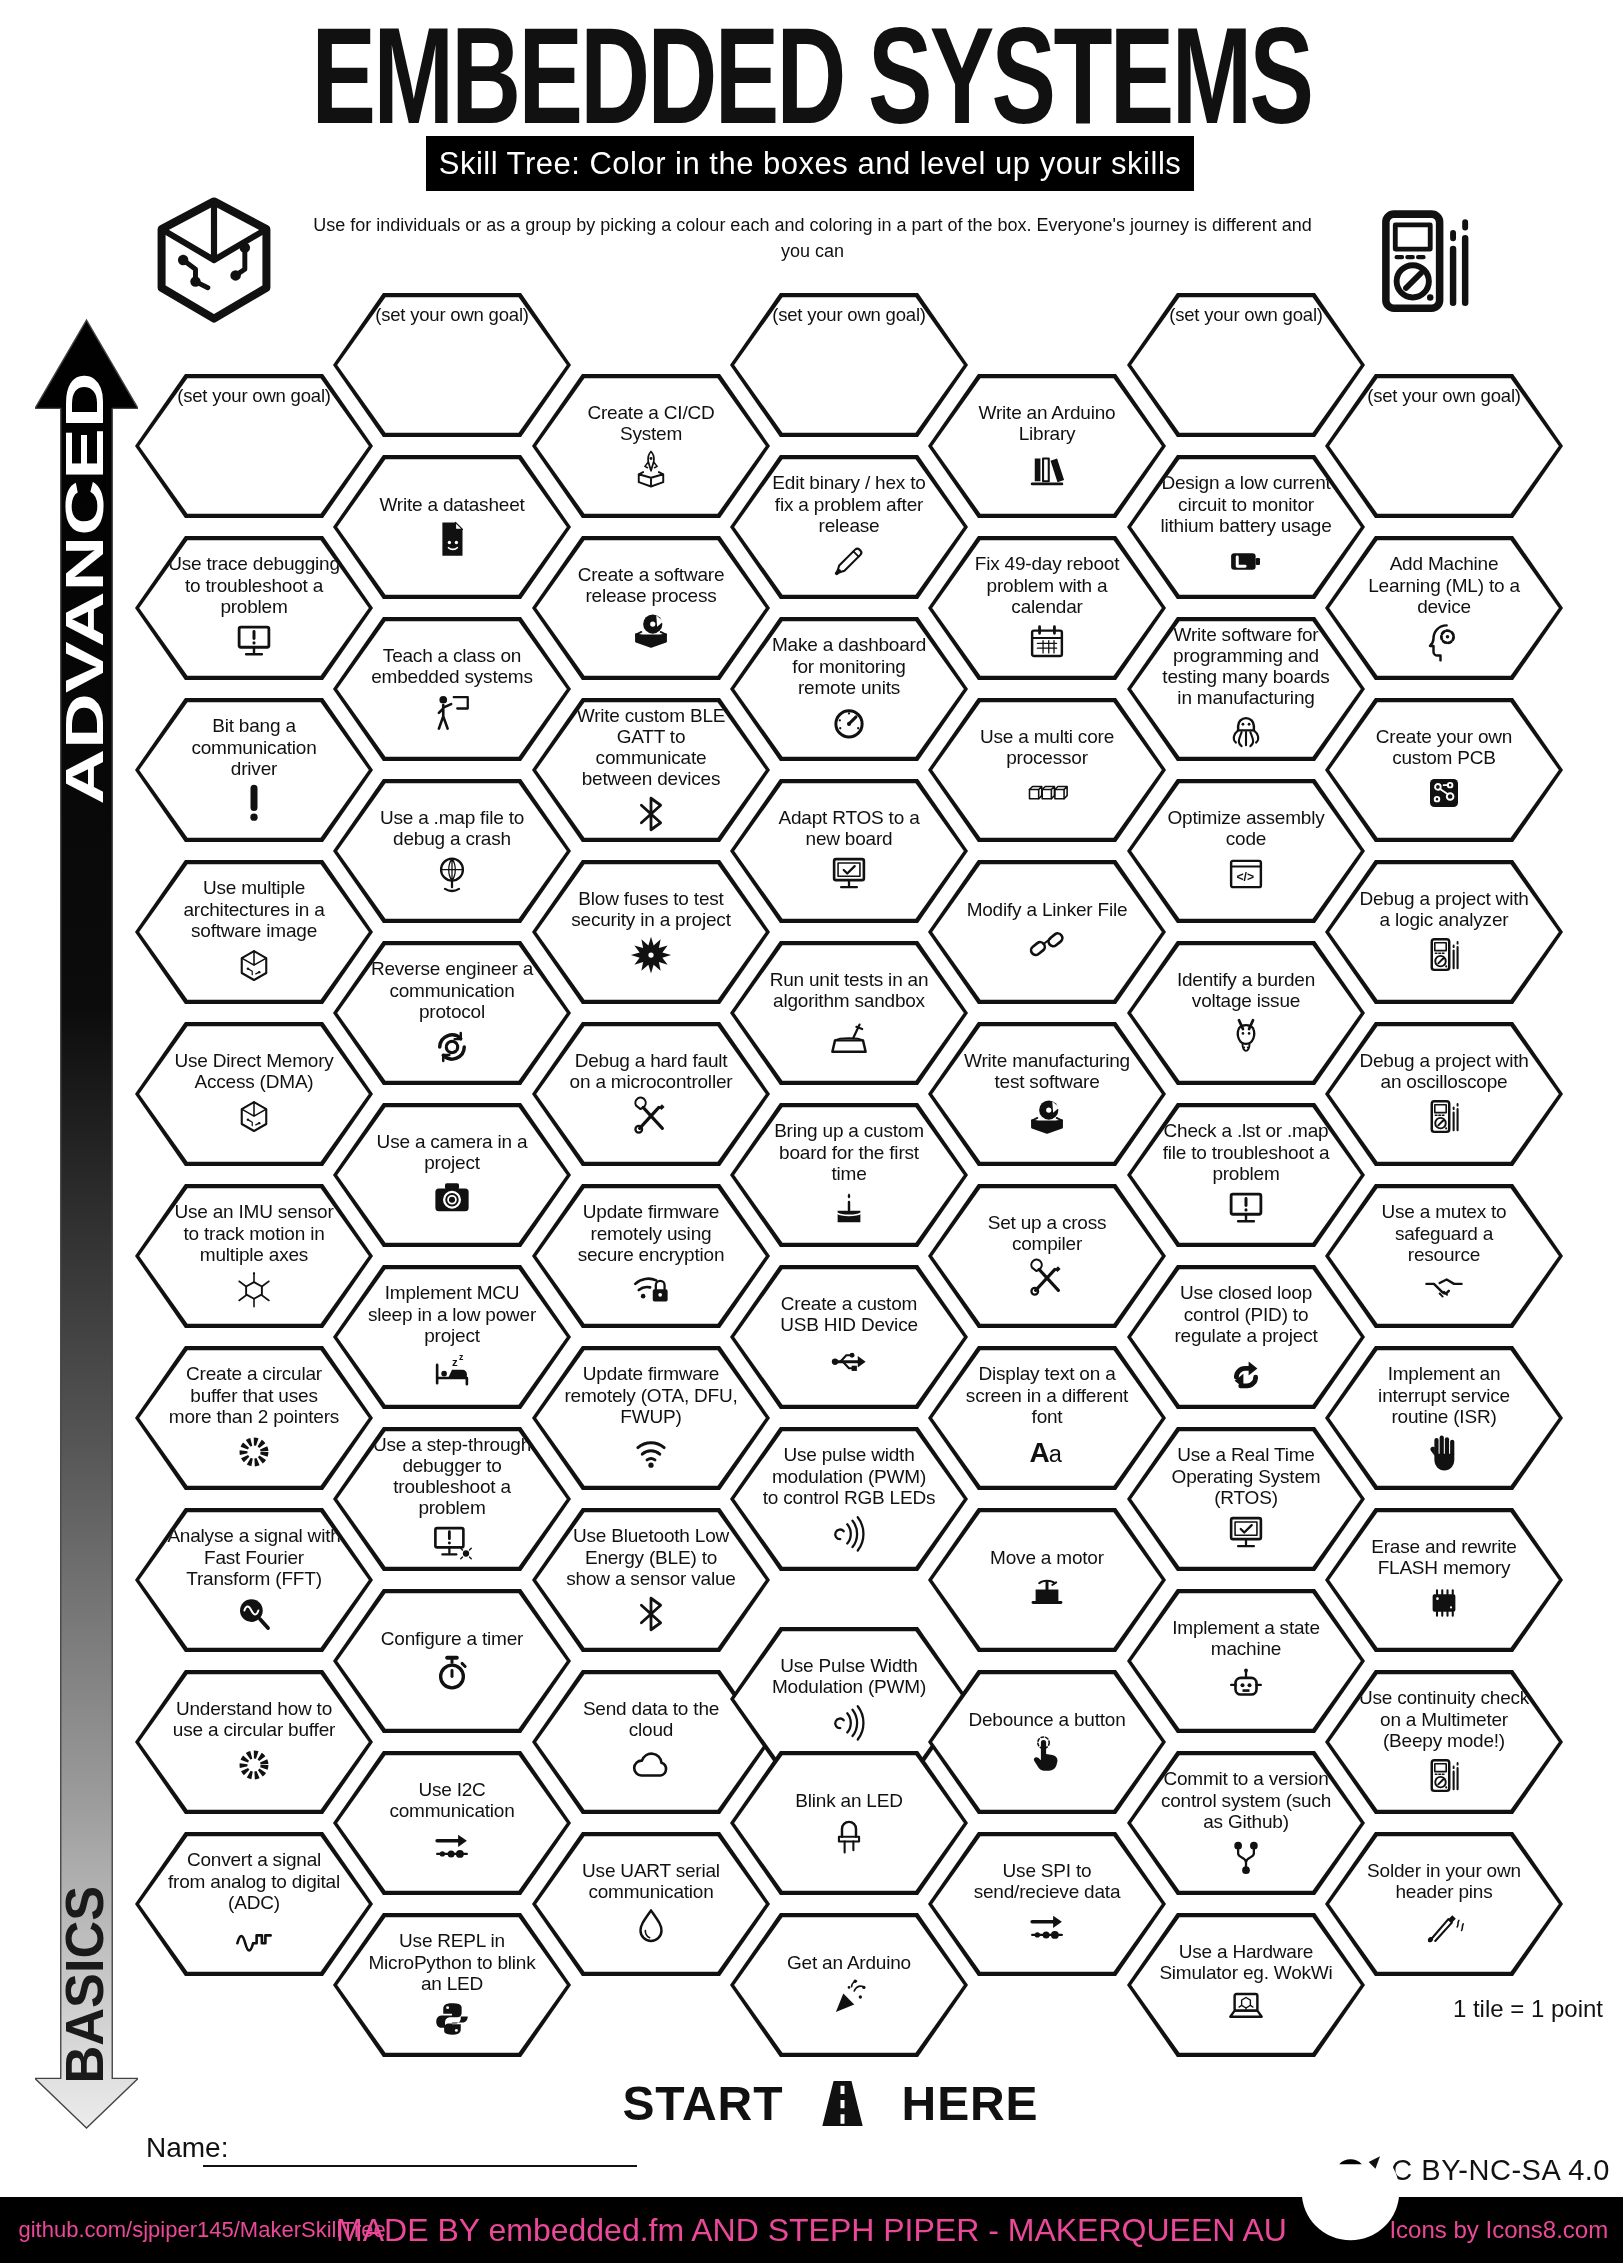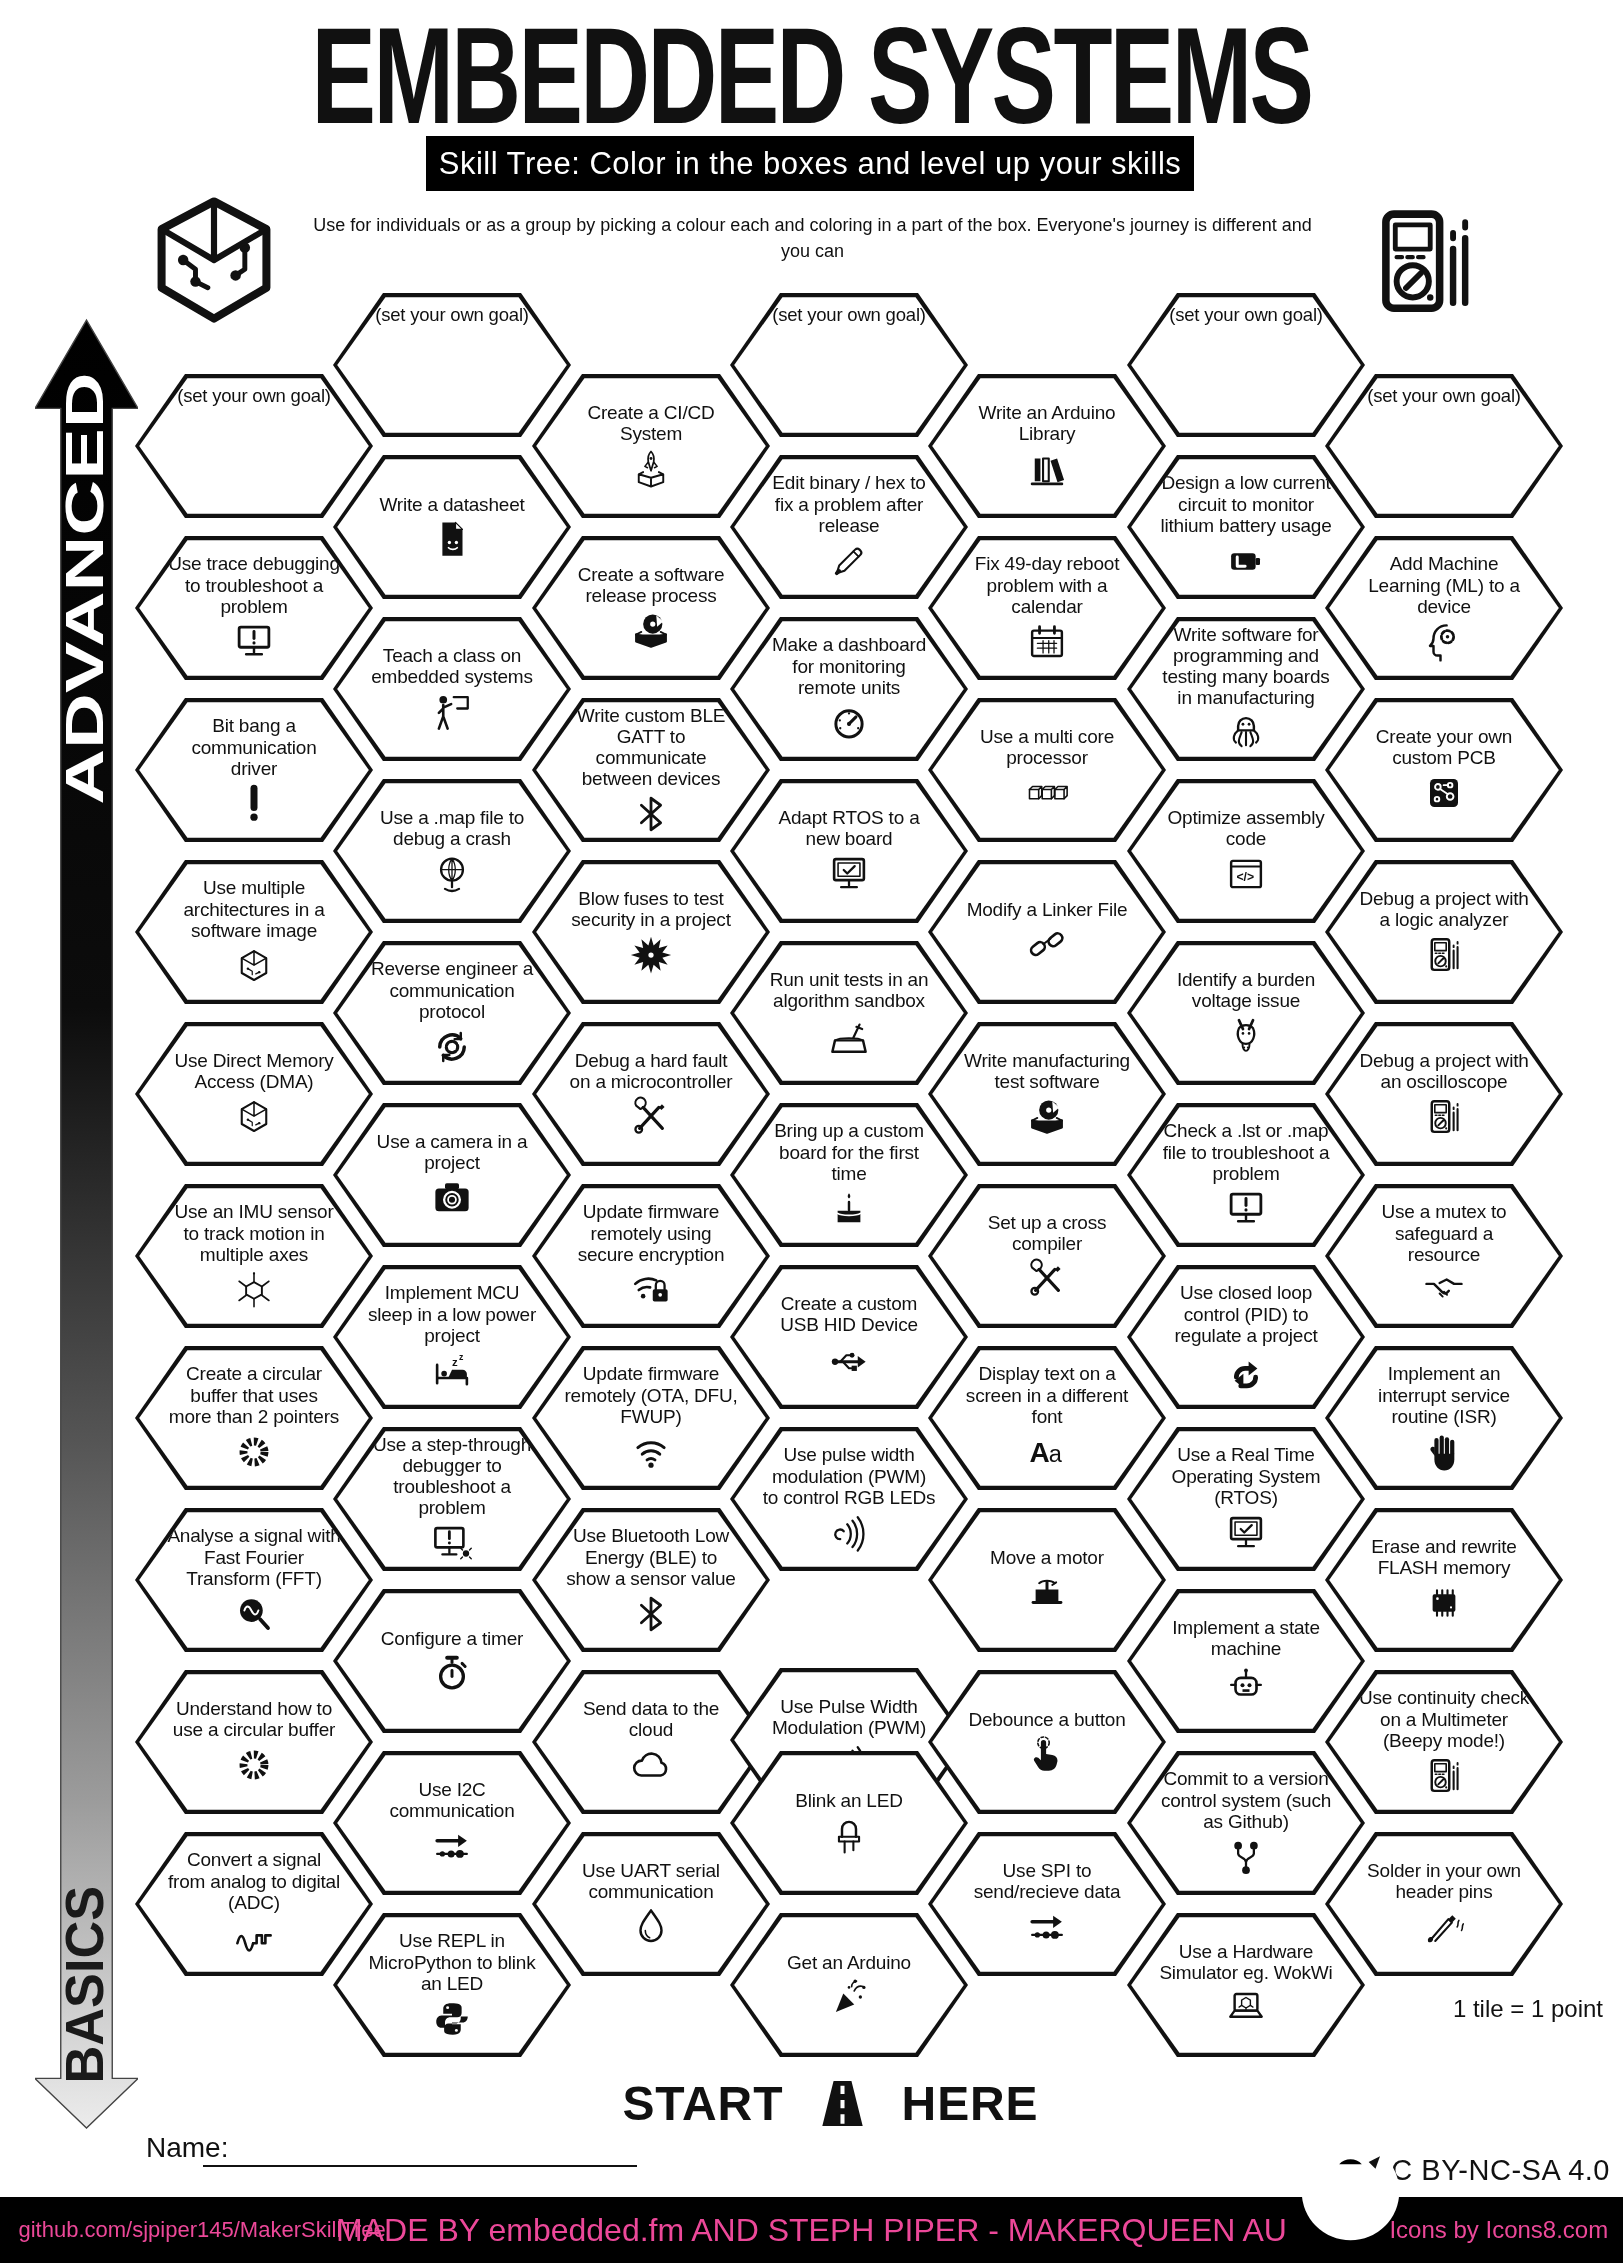--- a/index.html
+++ b/index.html
@@ -767,21 +767,21 @@
     </div>
   </div>
       <div class="hex" style="left: 730px; top: 1427px;">
     <div class="hex-in">
       <div class="hex-label">Use pulse width modulation (PWM) to control RGB LEDs</div>
       <svg class="hex-icon" viewBox="0 0 48 48">
             <use href="#i-signal"></use>
           </svg>
     </div>
   </div>
-      <div class="hex" style="left: 730px; top: 1668px;">
+      <div class="hex" style="left: 730px; top: 1627px;">
     <div class="hex-in">
       <div class="hex-label">Use Pulse Width Modulation (PWM)</div>
       <svg class="hex-icon" viewBox="0 0 48 48">
             <use href="#i-signal"></use>
           </svg>
     </div>
   </div>
       <div class="hex" style="left: 730px; top: 1751px;">
     <div class="hex-in">
       <div class="hex-label">Blink an LED</div>

